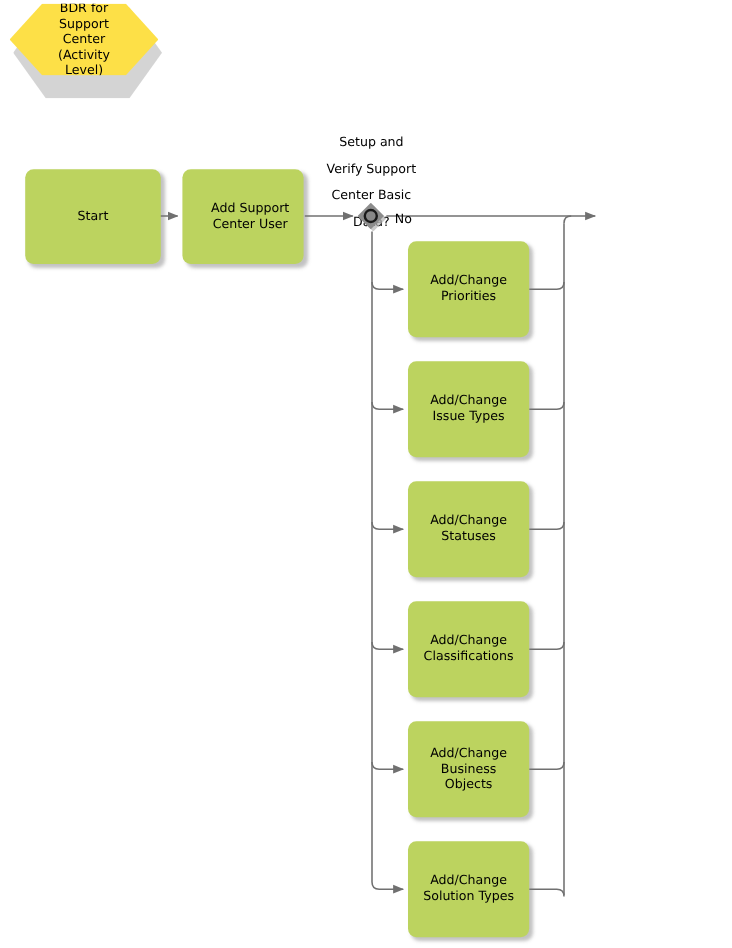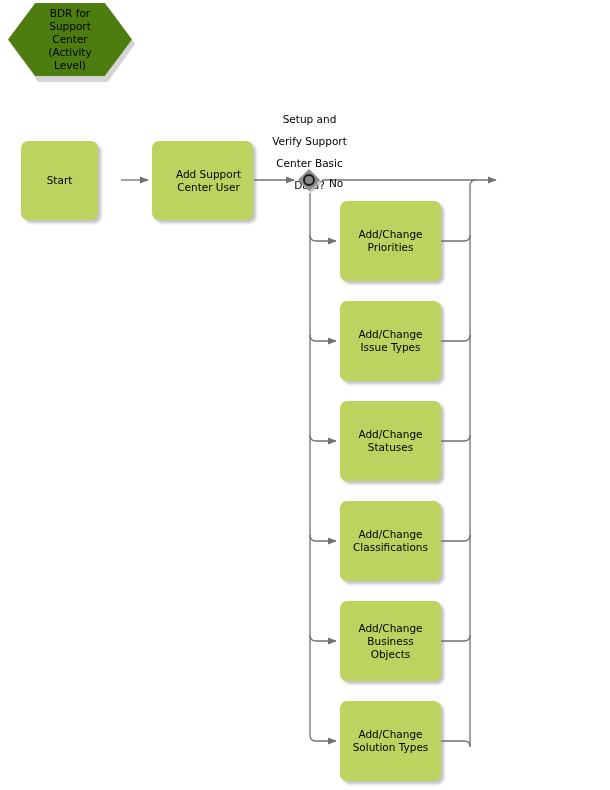--- a/index.html
+++ b/index.html
@@ -44,22 +44,22 @@
     height: 76px;
     background: #b0b0b0;
     clip-path: polygon(22% 0%, 78% 0%, 100% 50%, 78% 100%, 22% 100%, 0% 50%);
     opacity: 0.55;
   }
   .hex {
     position: absolute;
     left: 0;
     top: 0;
     width: 124px;
-    height: 73px;
-    background: #4d7c0f;
+    height: 60px;
+    background: #fde047;
     clip-path: polygon(22% 0%, 78% 0%, 100% 50%, 78% 100%, 22% 100%, 0% 50%);
     display: flex;
     align-items: center;
     justify-content: center;
   }
   .hex-label {
     font-size: 10.5px;
     line-height: 13px;
     color: #000000;
     text-align: center;
@@ -178,21 +178,21 @@
     <div class="hex-shadow"></div>
     <div class="hex">
       <div class="hex-label">BDR for
 Support
 Center
 (Activity
 Level)</div>
     </div>
   </div>
 
-  <div class="node" style="left:21px; top:141px; width:77px; height:79px;">
+  <div class="node" style="left:21px; top:141px; width:113px; height:79px;">
     <div class="node-label">Start</div>
   </div>
 
   <div class="node" style="left:152px; top:141px; width:101px; height:79px;padding-left:12px;">
     <div class="node-label">Add Support
 Center User</div>
   </div>
 
   <div class="free-label centered" style="left:259px; top:108px; width:101px;">Setup and
 Verify Support

